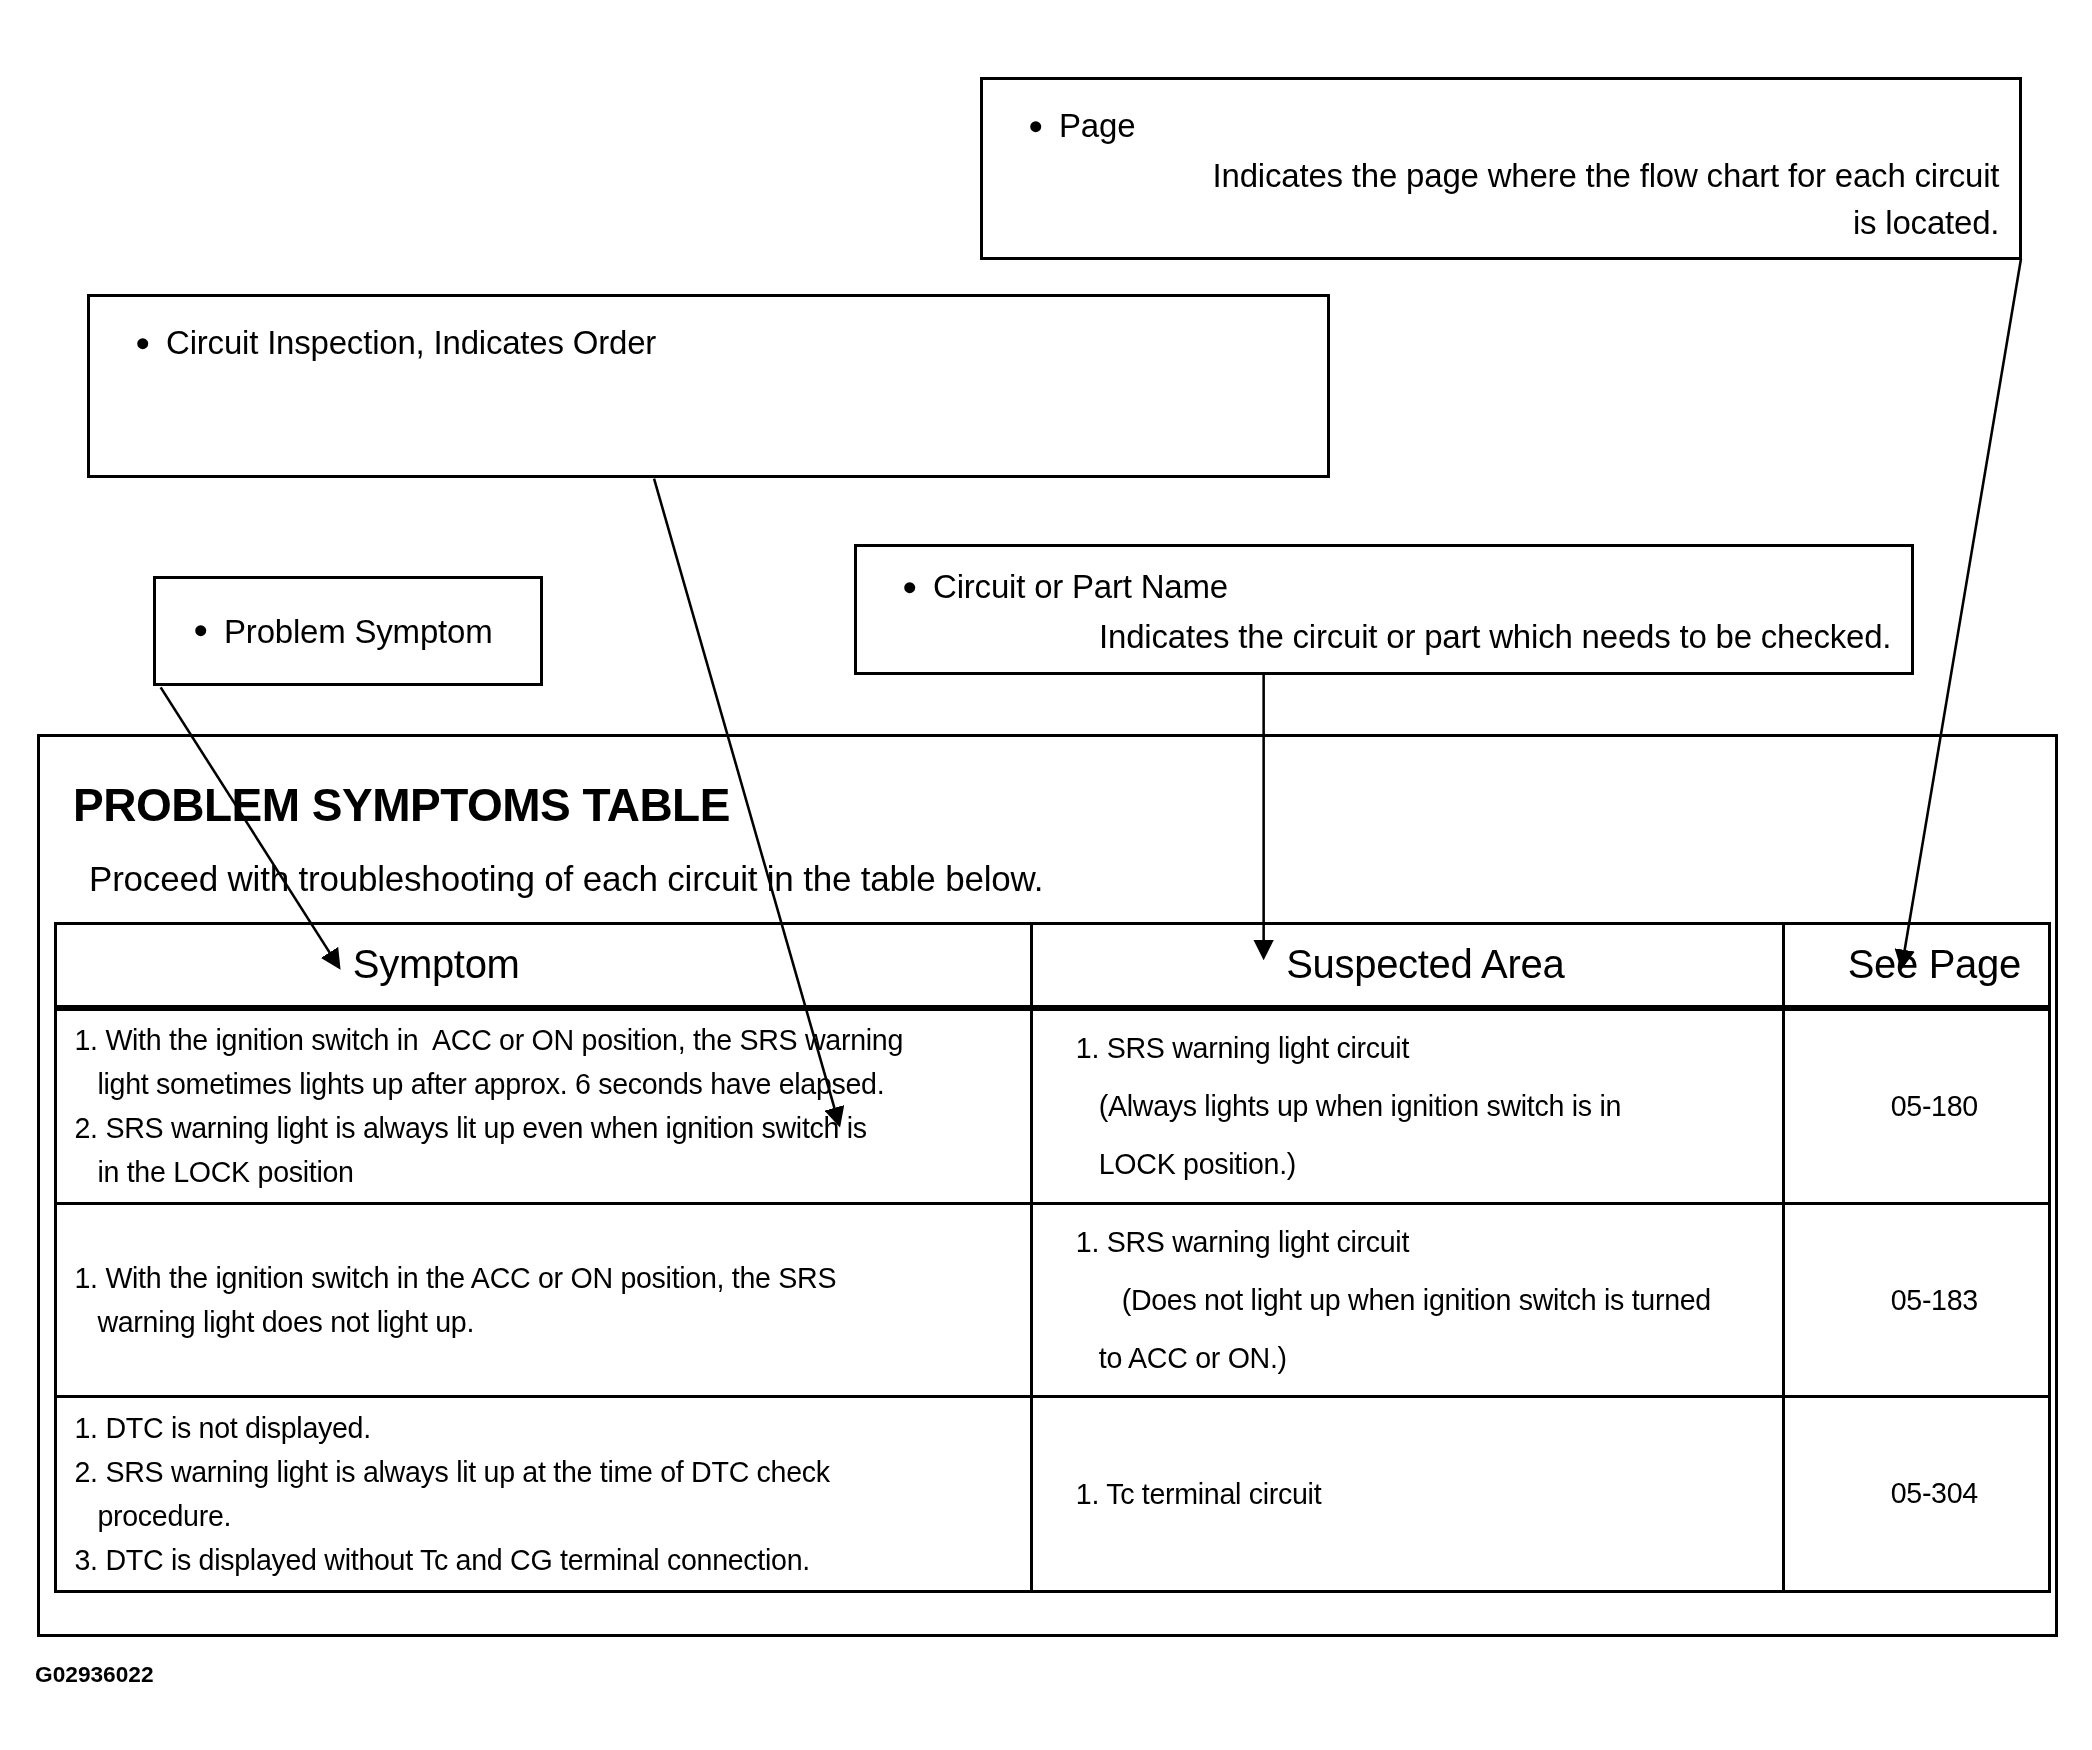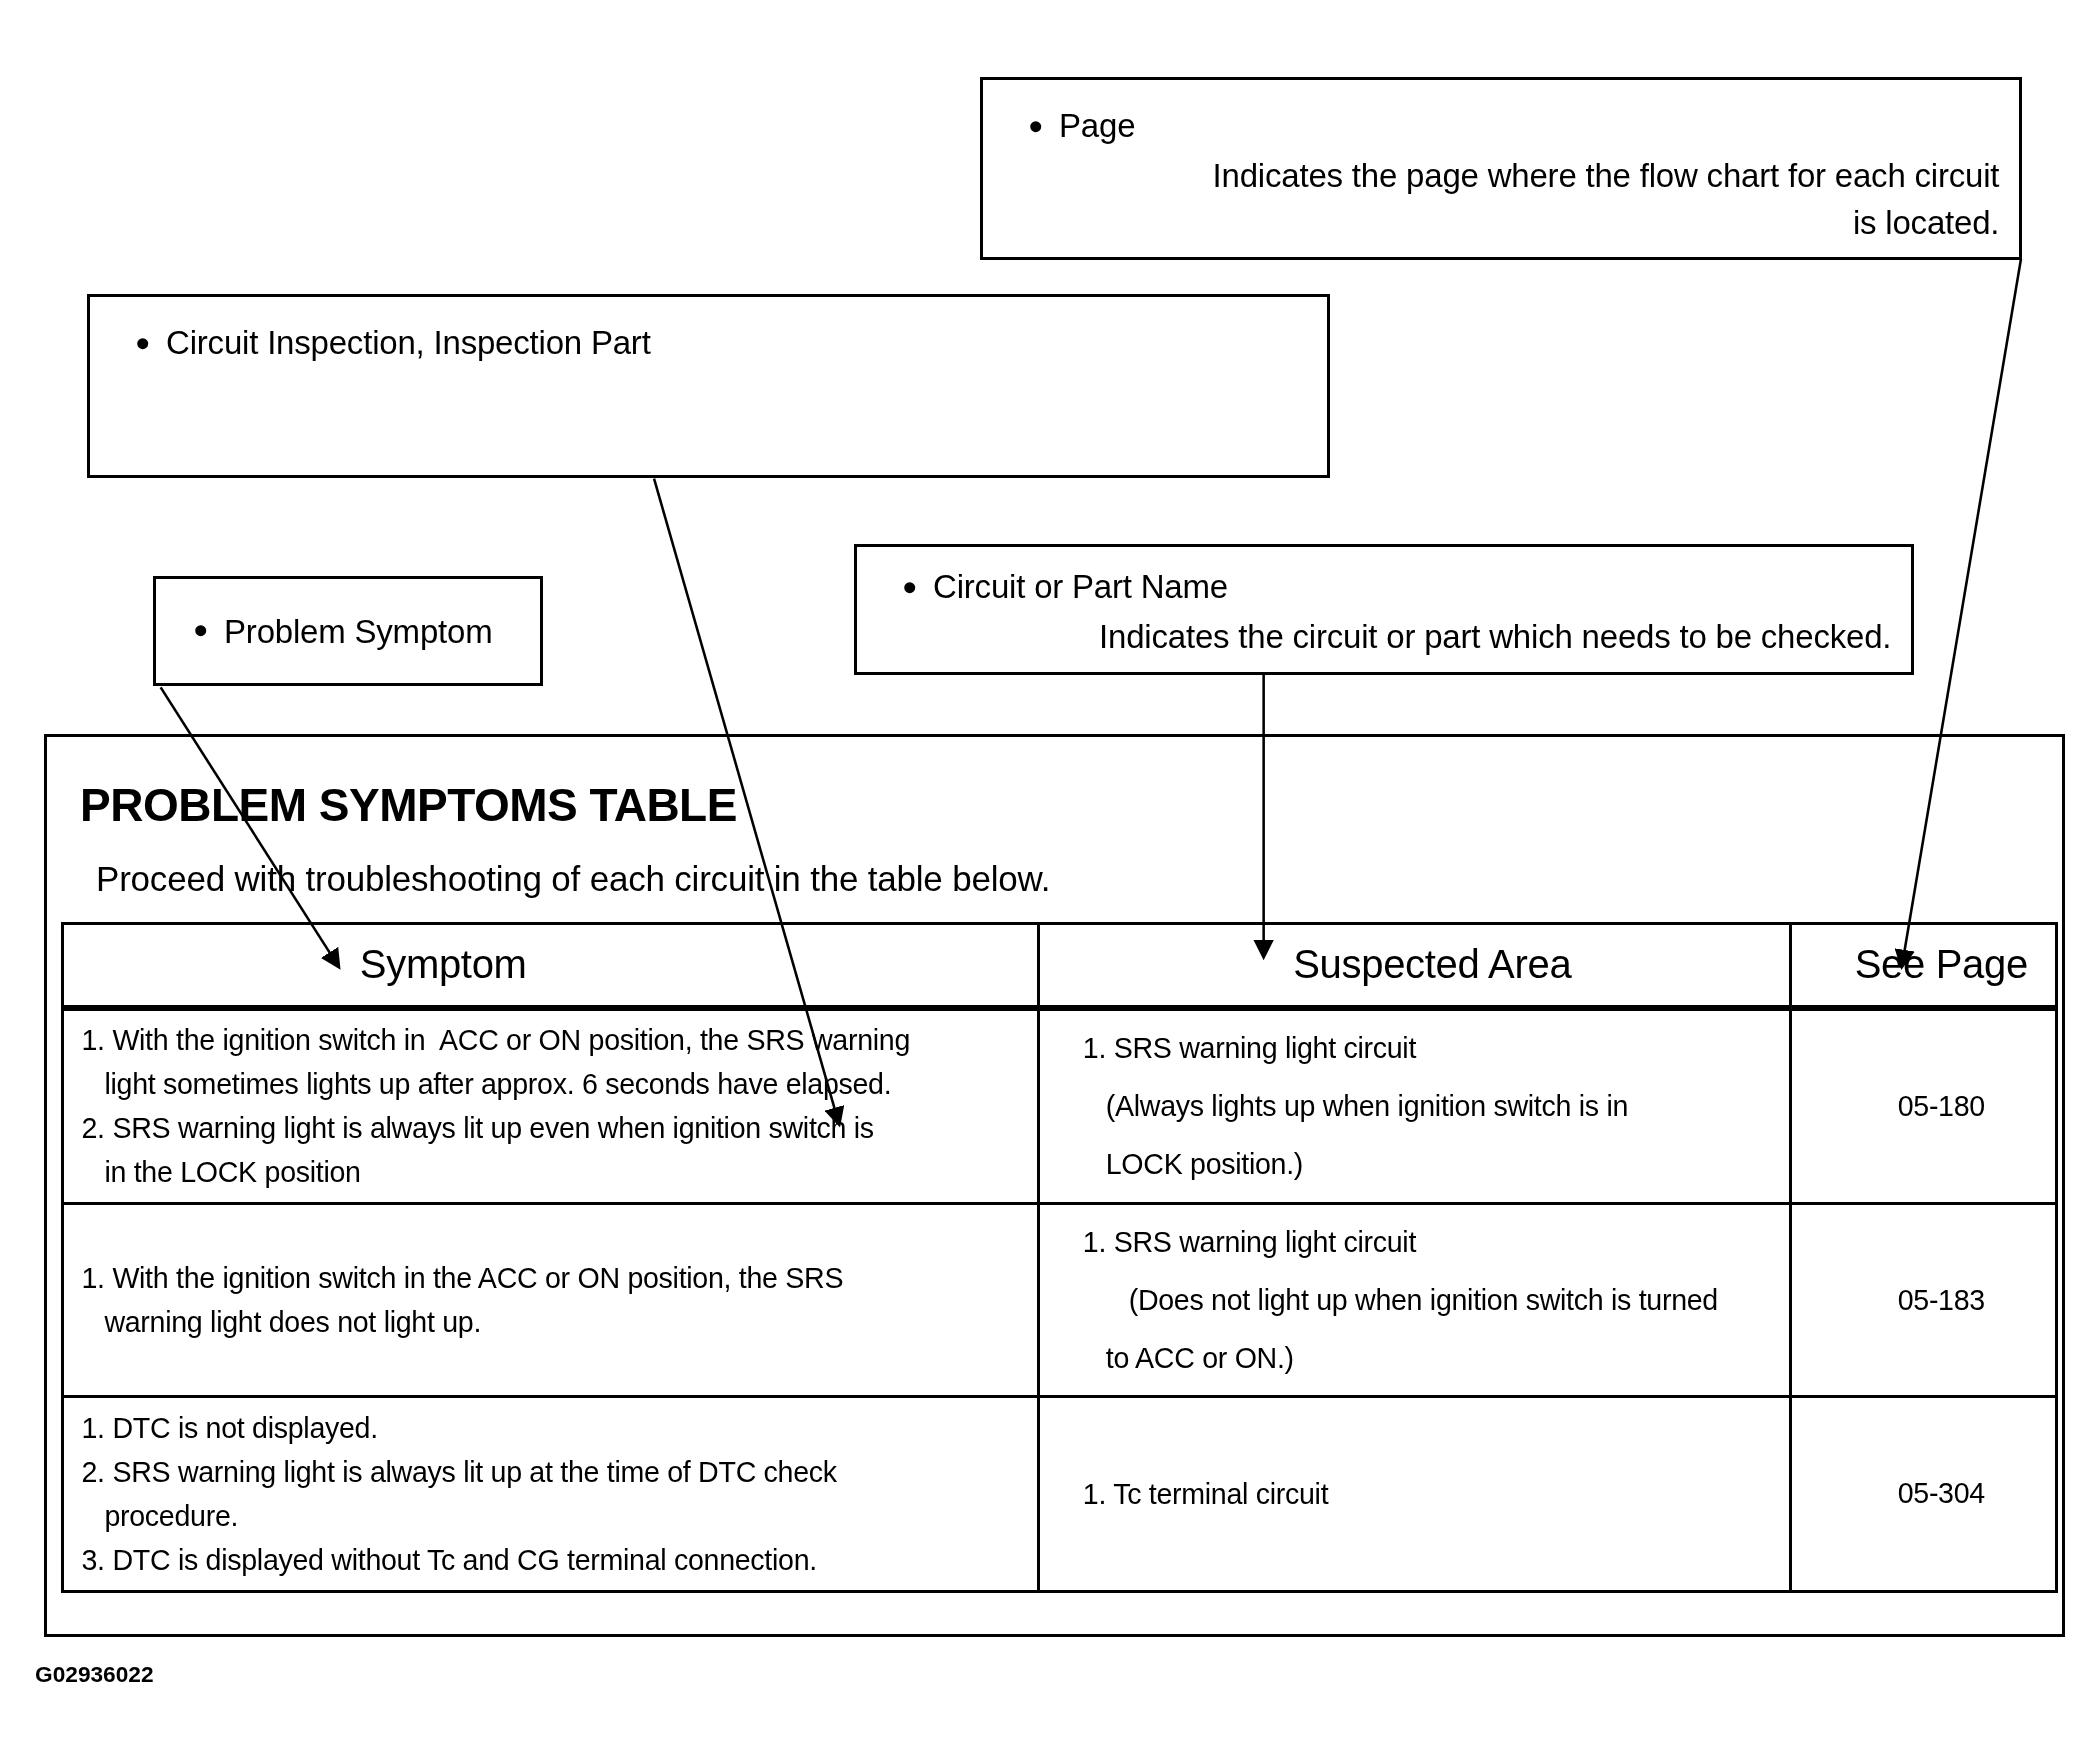--- a/index.html
+++ b/index.html
@@ -44,21 +44,20 @@
     padding-left: 37px;
   }
   #note-problem-symptom .bullet { top: -2px; }
 
   #main-box {
     position: absolute;
     left: 37px; top: 734px;
     width: 2021px; height: 903px;
     border: 3px solid #000;
     background: #fff;
-    margin-left: 7px;
   }
   #main-title {
     position: absolute;
     left: 33px; top: 41px;
     font-size: 46px;
     font-weight: bold;
     letter-spacing: -0.5px;
   }
   #main-subtitle {
     position: absolute;
@@ -138,21 +137,21 @@
       </div>
       <div class="note-body">Indicates the page where the flow chart for each circuit
 is located.</div>
     </div>
   </div>
 
   <div class="note-box" id="note-circuit-inspection" style="left:87px; top:294px; width:1243px; height:184px;">
     <div class="note-inner">
       <div class="note-line">
         <span class="bullet">●</span>
-        <span>Circuit Inspection, Inspection Part</span>
+        <span>Circuit Inspection, Indicates Order</span>
       </div>
     </div>
   </div>
 
   <div class="note-box" id="note-problem-symptom" style="left:153px; top:576px; width:390px; height:110px;">
     <span class="bullet">●</span>
     <span>Problem Symptom</span>
   </div>
 
   <div class="note-box" id="note-circuit-part" style="left:854px; top:544px; width:1060px; height:131px;">

